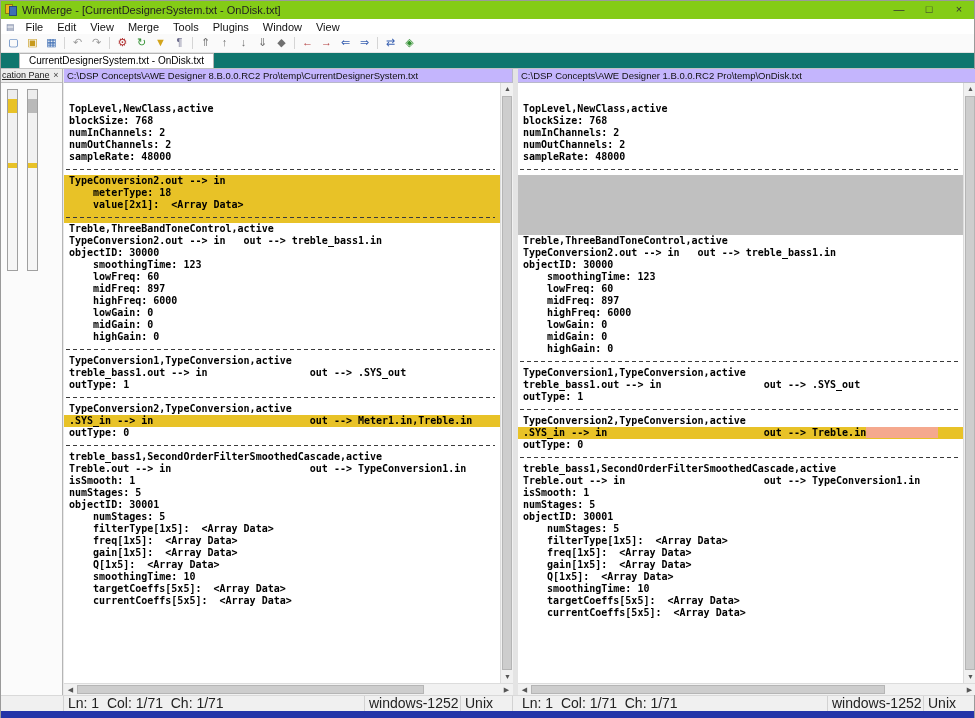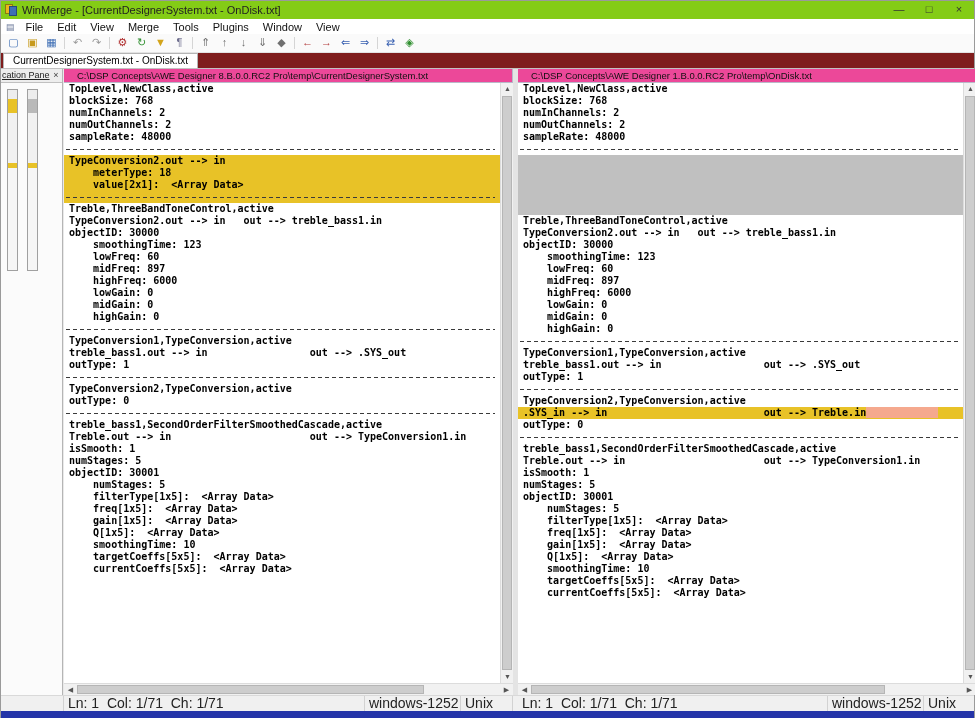--- a/index.html
+++ b/index.html
@@ -20,43 +20,43 @@
   .menubar { height:15px; display:flex; align-items:center; background:#fff; font-size:11px; }
   .mdoc { font-size:9px; color:#6b7a9a; margin:0 4px 0 5px; }
   .mi { padding:0 7px; color:#111; }
 
   
   .toolbar { height:19px; display:flex; align-items:center; background:#fafafa; border-bottom:1px solid #e3e3e3; padding-left:3px; }
   .tbtn { width:17px; height:16px; text-align:center; line-height:15px; font-size:11px; margin:0 1px; }
   .tsep { width:1px; height:12px; background:#d5d5d5; margin:0 3px; }
 
   
-  .tabbar { height:16px; background:#7f1d1d; border-bottom:1px solid #c2c2c2; display:flex; align-items:flex-end; padding-left:2px; }
+  .tabbar { height:16px; background:#0f766e; border-bottom:1px solid #c2c2c2; display:flex; align-items:flex-end; padding-left:18px; }
   .tab { height:15px; border:1px solid #b5b5b5; border-bottom:none; background:#fff; font-size:10px; line-height:14px; padding:0 9px; white-space:nowrap; }
 
   
   .main { position:relative; height:626px; background:#e9e9e9; }
 
   .locpane { position:absolute; left:0; top:0; width:62px; height:100%; background:#fbfbfb; border-right:1px solid #b5b5b5; }
   .lochead { height:14px; background:#ededed; border-bottom:1px solid #c0c0c0; font-size:9px; line-height:13px; display:flex; }
   .loctitle { flex:1; white-space:nowrap; overflow:hidden; padding-left:1px; color:#222;text-decoration:underline; }
   .locclose { width:12px; text-align:center; color:#444; font-size:9px; }
   .locbars { display:flex; padding:6px 0 0 6px; }
   .locbar { width:11px; border:1px solid #a0a0a0; background:#fff; margin-right:9px; }
   .locbar > div { width:100%; }
 
   .pane { position:absolute; top:0; height:100%; }
   .pleft { left:63px; width:449px; }
   .pright { left:517px; width:458px; }
   .splitter { position:absolute; left:512px; top:0; width:5px; height:100%; background:#e4e4e4; }
 
-  .pane-header { height:14px; background:#ec4899; border-bottom:1px solid #b9b9c9; border-right:1px solid #b9b9c9;
-                 font-size:9.5px; line-height:13px; padding-left:13px; white-space:nowrap; overflow:hidden; color:#111; }
+  .pane-header { height:14px; background:#c4b5fd; border-bottom:1px solid #b9b9c9; border-right:1px solid #b9b9c9;
+                 font-size:9.5px; line-height:13px; padding-left:3px; white-space:nowrap; overflow:hidden; color:#111; }
   .pane-body { position:relative; height:600px; background:#fff; }
-  .code { position:absolute; left:0; top:0; right:13px; bottom:0; overflow:hidden; padding-top:0;
+  .code { position:absolute; left:0; top:0; right:13px; bottom:0; overflow:hidden; padding-top:20px;
           font-family:"DejaVu Sans Mono", monospace; font-size:10px; font-weight:700; color:#000; }
   .ln { height:12px; line-height:12px; white-space:pre; padding-left:5px; }
   .ln.diff { background: var(--diff, #e8c227); }
   .ln.gray { background: var(--gray, #c0c0c0); }
   .ln.sep { position:relative; }
   .ln.sep::after { content:""; position:absolute; left:2px; right:5px; top:6px; height:1px;
                    background: repeating-linear-gradient(90deg,#3a3a3a 0 4px, transparent 4px 7px); }
   .tail { background: var(--word, #f5a98e); }
 
   .vscroll { position:absolute; right:0; top:0; width:13px; height:100%; background:#f1f1f1; border-left:1px solid #dcdcdc; }
@@ -191,20 +191,21 @@
             <div class="ln">    highFreq: 6000</div>
             <div class="ln">    lowGain: 0</div>
             <div class="ln">    midGain: 0</div>
             <div class="ln">    highGain: 0</div>
             <div class="ln sep"></div>
             <div class="ln">TypeConversion1,TypeConversion,active</div>
             <div class="ln">treble_bass1.out --&gt; in                 out --&gt; .SYS_out</div>
             <div class="ln">outType: 1</div>
             <div class="ln sep"></div>
             <div class="ln">TypeConversion2,TypeConversion,active</div>
+            <div class="ln diff">.SYS_in --&gt; in                          out --&gt; Meter1.in,Treble.in</div>
             <div class="ln">outType: 0</div>
             <div class="ln sep"></div>
             <div class="ln">treble_bass1,SecondOrderFilterSmoothedCascade,active</div>
             <div class="ln">Treble.out --&gt; in                       out --&gt; TypeConversion1.in</div>
             <div class="ln">isSmooth: 1</div>
             <div class="ln">numStages: 5</div>
             <div class="ln">objectID: 30001</div>
             <div class="ln">    numStages: 5</div>
             <div class="ln">    filterType[1x5]:  &lt;Array Data&gt;</div>
             <div class="ln">    freq[1x5]:  &lt;Array Data&gt;</div>

